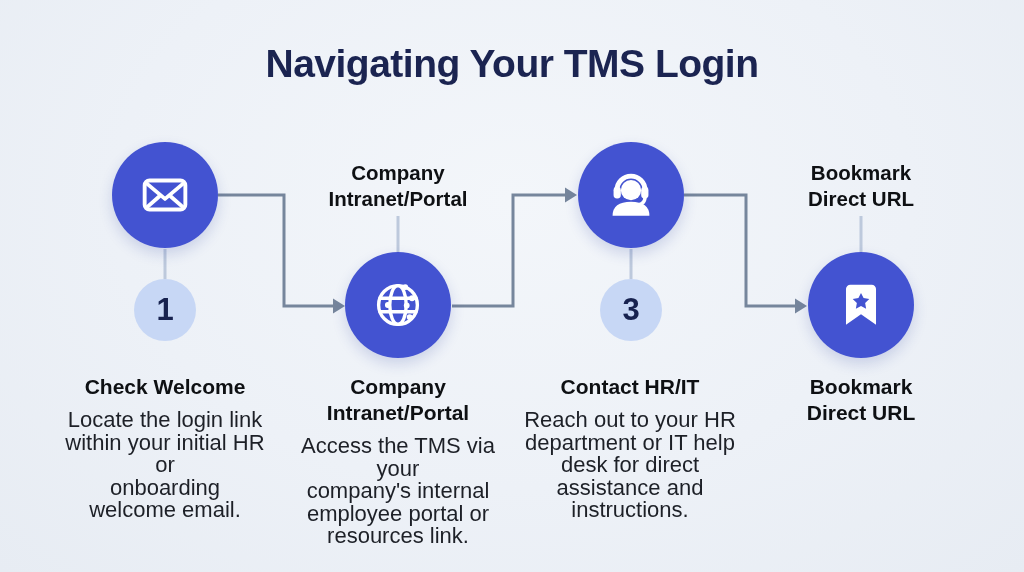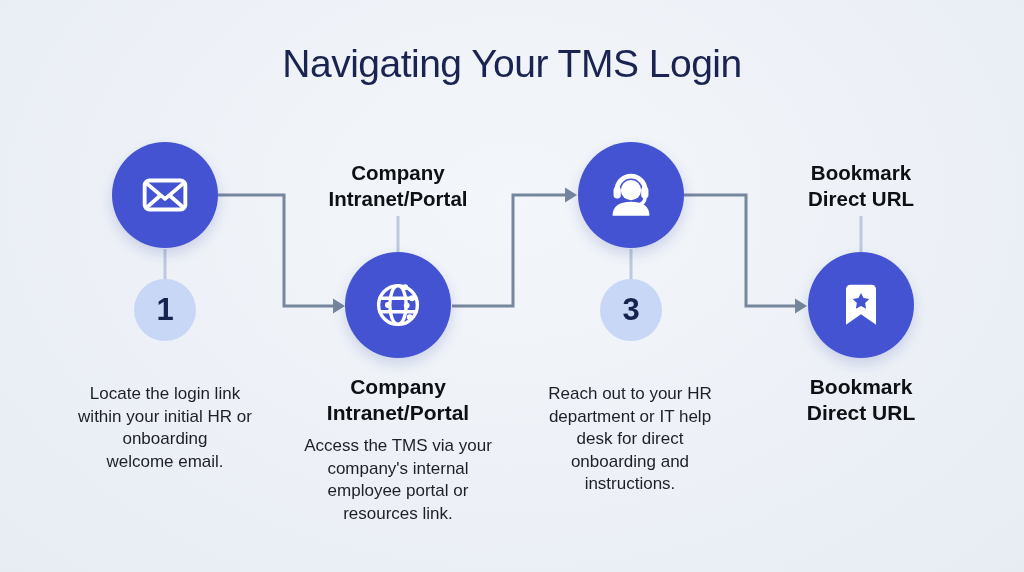--- a/index.html
+++ b/index.html
@@ -4,21 +4,21 @@
 <style>
   html, body { margin: 0; padding: 0; }
   body {
     width: 1024px; height: 572px; overflow: hidden; position: relative;
     font-family: "Liberation Sans", "DejaVu Sans", sans-serif;
     background: radial-gradient(ellipse at 50% 35%, #f3f6fa 0%, #edf1f7 55%, #e7ecf3 100%);
   }
   .stage { position: absolute; inset: 0; }
   .title {
     position: absolute; left: 0; right: 0; top: 42px;
-    text-align: center; font-size: 39px; font-weight: 400;
+    text-align: center; font-size: 39px; font-weight: 700;
     color: #1b2451; letter-spacing: -0.5px;
   }
   svg.connectors { position: absolute; left: 0; top: 0; width: 1024px; height: 572px; }
   .icon-circle {
     position: absolute; width: 106px; height: 106px; border-radius: 50%;
     background: #4353d1; display: flex; align-items: center; justify-content: center;
     box-shadow: 0 6px 14px rgba(40, 60, 160, 0.18);
   }
   .icon-circle svg { width: 62px; height: 62px; }
   .c1 { left: 112px; top: 142px; }
@@ -42,21 +42,21 @@
   .col { position: absolute; top: 374px; text-align: center; }
   .col1 { left: 55px;  width: 220px; }
   .col2 { left: 288px; width: 220px; }
   .col3 { left: 520px; width: 220px; }
   .col4 { left: 748px; width: 226px; }
   .col h3 {
     margin: 0; font-size: 21px; line-height: 26px; font-weight: 700;
     color: #0e1013; white-space: pre-line;
   }
   .col p {
-    margin: 9px 0 0 0; font-size: 17px; line-height: 22.5px;
+    margin: 9px 0 0 0; font-size: 22px; line-height: 22.5px;
     color: #1d2027; white-space: pre-line;
   }
 </style>
 </head>
 <body>
 
 <div class="stage">
 
   <div class="title">Navigating Your TMS Login</div>
 
@@ -123,38 +123,40 @@
   <div class="top-label tl4">Bookmark
 Direct URL</div>
   <div class="icon-circle c4">
     <svg viewBox="0 0 64 64">
       <path d="M21 11 h22 a4.5 4.5 0 0 1 4.5 4.5 v37 L32 41.5 L16.5 52.5 v-37 A4.5 4.5 0 0 1 21 11 z" fill="#ffffff"></path>
       <path d="M32 19.5 L34.65 24.86 40.56 25.72 36.28 29.89 37.29 35.78 32 33 26.71 35.78 27.72 29.89 23.44 25.72 29.35 24.86 Z" fill="#4353d1"></path>
     </svg>
   </div>
 
   <div class="col col1">
+    <h3>Check Welcome</h3>
     <p>Locate the login link
 within your initial HR or
 onboarding
 welcome email.</p>
   </div>
   <div class="col col2">
     <h3>Company
 Intranet/Portal</h3>
     <p>Access the TMS via your
 company's internal
 employee portal or
 resources link.</p>
   </div>
   <div class="col col3">
+    <h3>Contact HR/IT</h3>
     <p>Reach out to your HR
 department or IT help
 desk for direct
-onboarding and
+assistance and
 instructions.</p>
   </div>
   <div class="col col4">
     <h3>Bookmark
 Direct URL</h3>
   </div>
 
 </div>
 
 </body></html>

